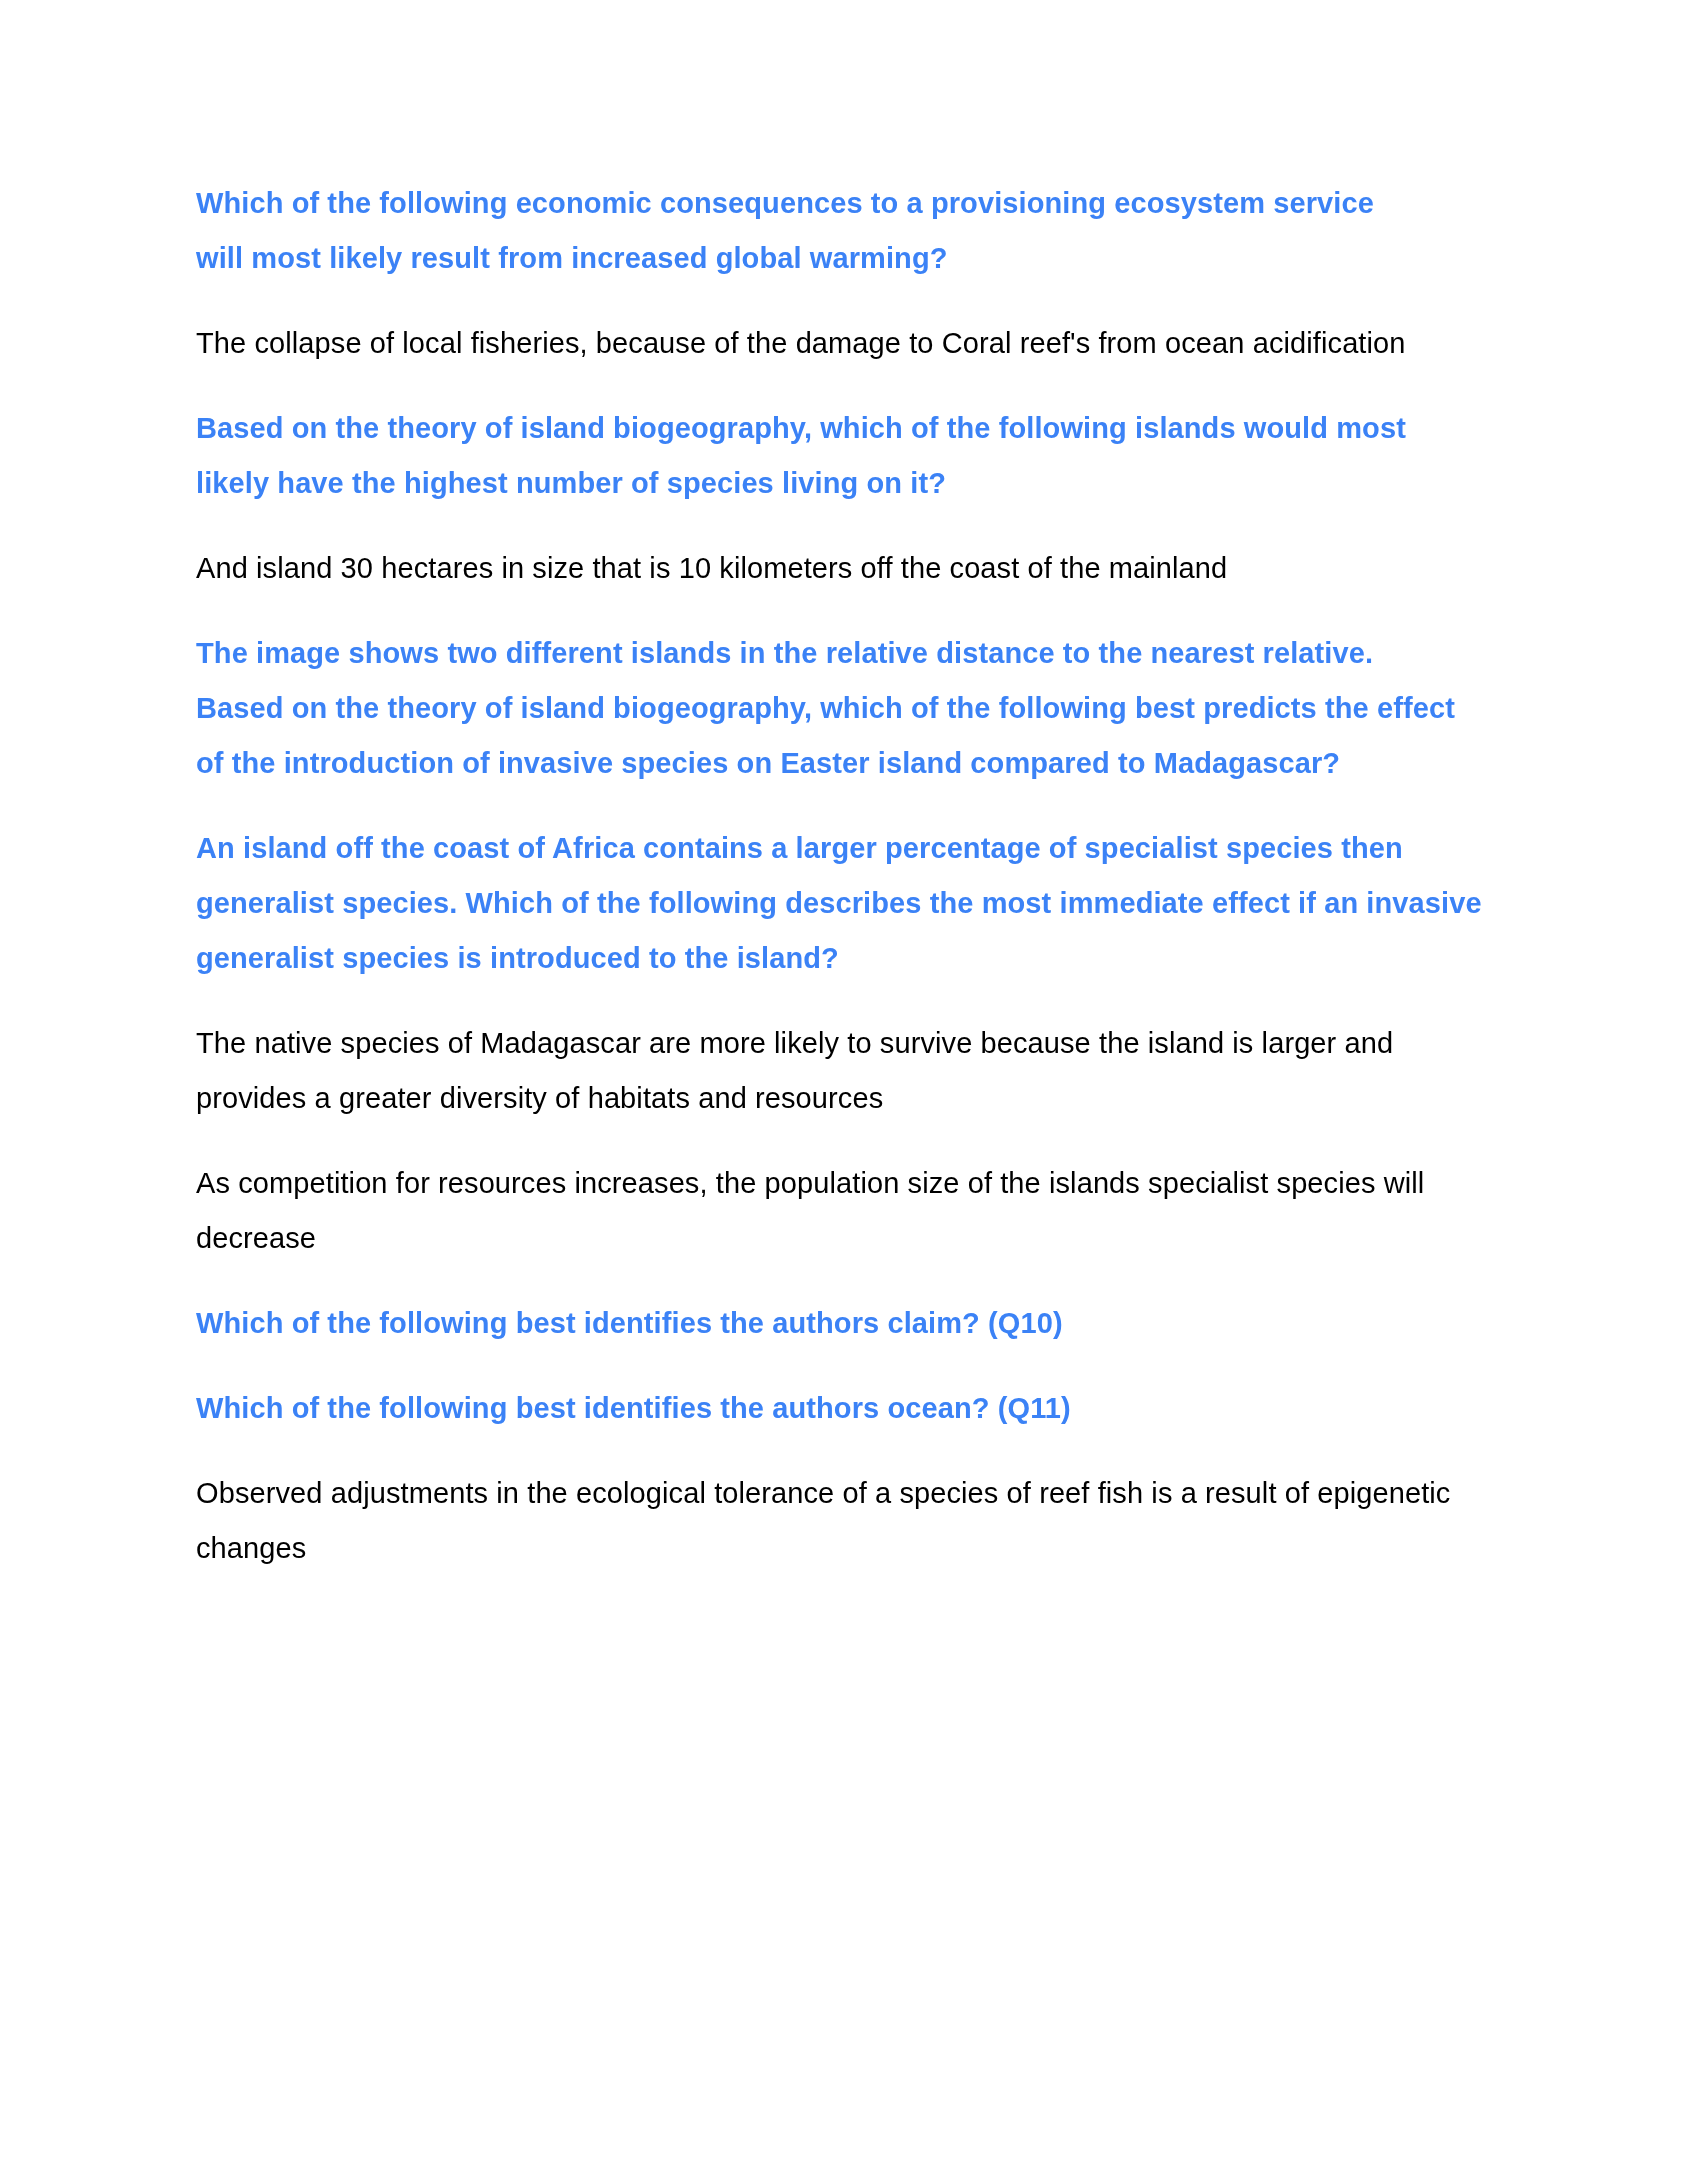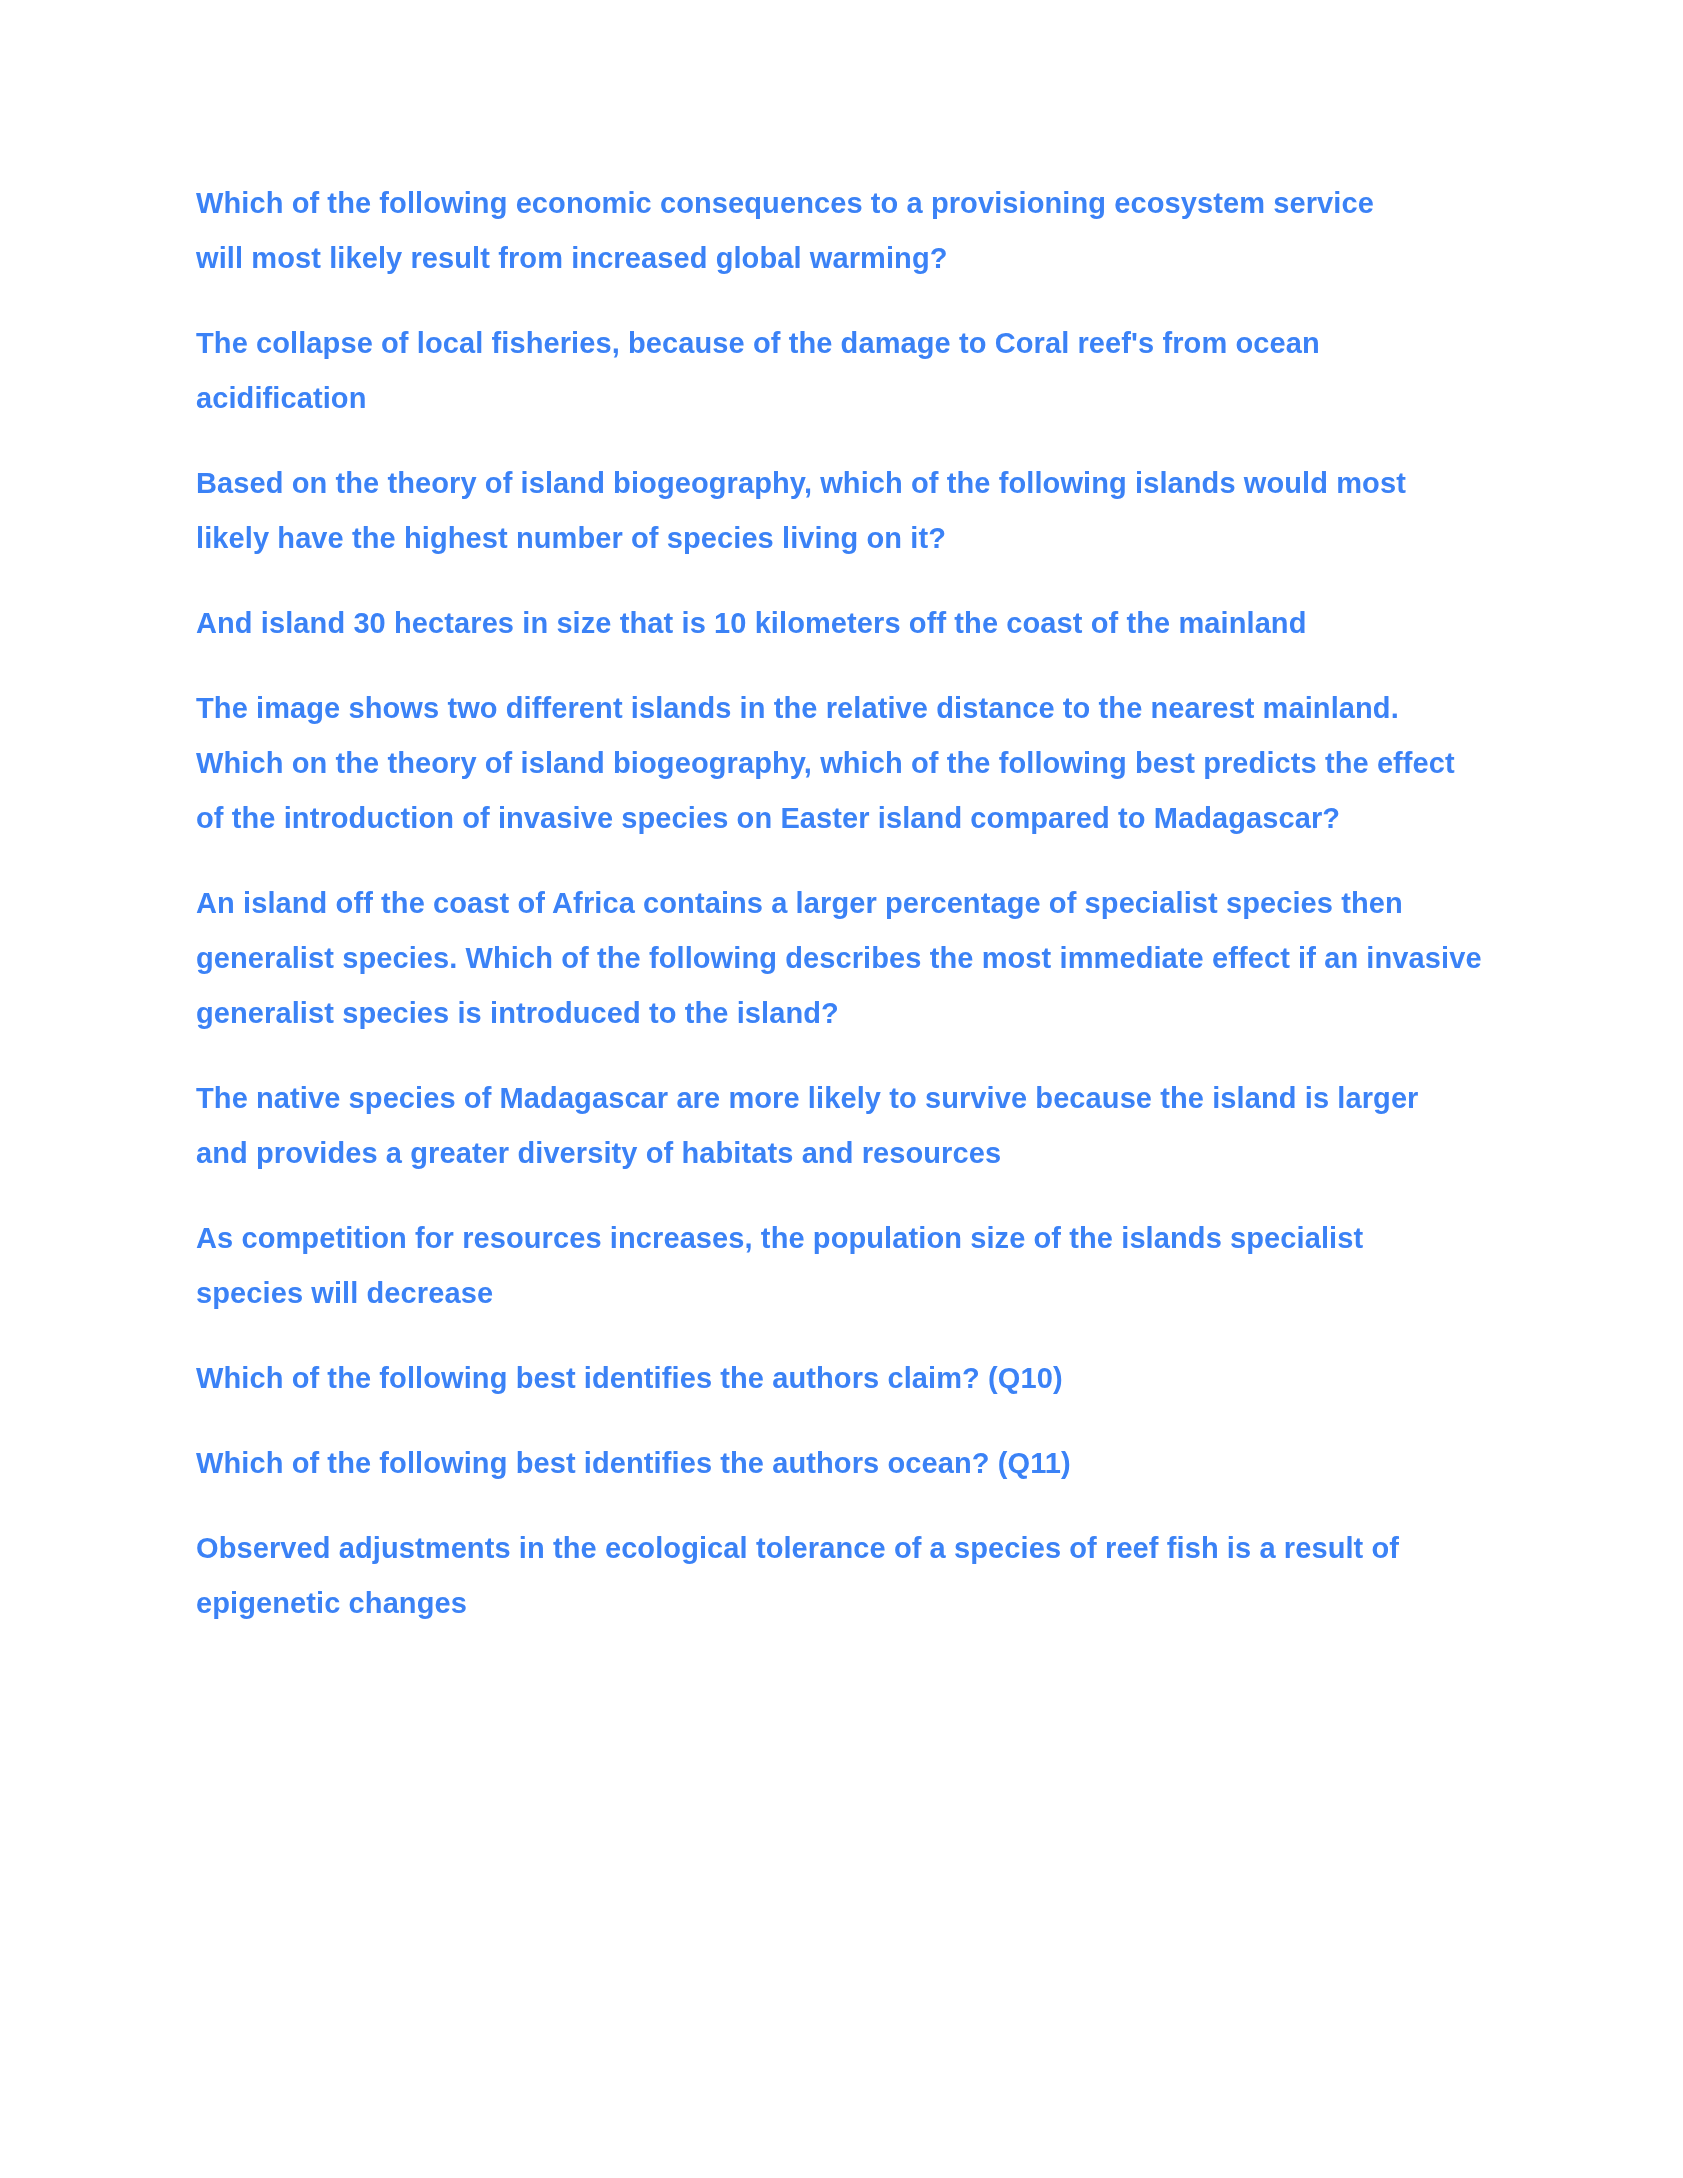--- a/index.html
+++ b/index.html
@@ -35,25 +35,25 @@
   }
 
   .block.question {
     font-weight: bold;
     font-size: 29px;
     line-height: 55px;
     margin-bottom: 30px;
   }
 
   .block.answer {
-    font-weight: bold;
+    font-weight: normal;
     font-size: 29px;
     line-height: 55px;
     margin-bottom: 30px;
-    color: #3b82f6;
+    color: #000000;
   }
 
   .block:last-child {
     margin-bottom: 0;
   }
 
   
   .w-narrow { width: 1228px; }
   .w-mid    { width: 1272px; }
   .w-wide   { width: 1289px; }
@@ -65,21 +65,21 @@
   <div class="doc-body">
 
     <p class="block question w-narrow">Which of the following economic consequences to a provisioning ecosystem service will most likely result from increased global warming?</p>
 
     <p class="block answer w-narrow">The collapse of local fisheries, because of the damage to Coral reef's from ocean acidification</p>
 
     <p class="block question w-wide">Based on the theory of island biogeography, which of the following islands would most likely have the highest number of species living on it?</p>
 
     <p class="block answer w-wide">And island 30 hectares in size that is 10 kilometers off the coast of the mainland</p>
 
-    <p class="block question w-mid">The image shows two different islands in the relative distance to the nearest mainland. Which on the theory of island biogeography, which of the following best predicts the effect of the introduction of invasive species on Easter island compared to Madagascar?</p>
+    <p class="block question w-mid">The image shows two different islands in the relative distance to the nearest relative. Based on the theory of island biogeography, which of the following best predicts the effect of the introduction of invasive species on Easter island compared to Madagascar?</p>
 
     <p class="block question w-wide">An island off the coast of Africa contains a larger percentage of specialist species then generalist species. Which of the following describes the most immediate effect if an invasive generalist species is introduced to the island?</p>
 
     <p class="block answer w-mid">The native species of Madagascar are more likely to survive because the island is larger and provides a greater diversity of habitats and resources</p>
 
     <p class="block answer w-mid">As competition for resources increases, the population size of the islands specialist species will decrease</p>
 
     <p class="block question w-wide">Which of the following best identifies the authors claim? (Q10)</p>
 
 

